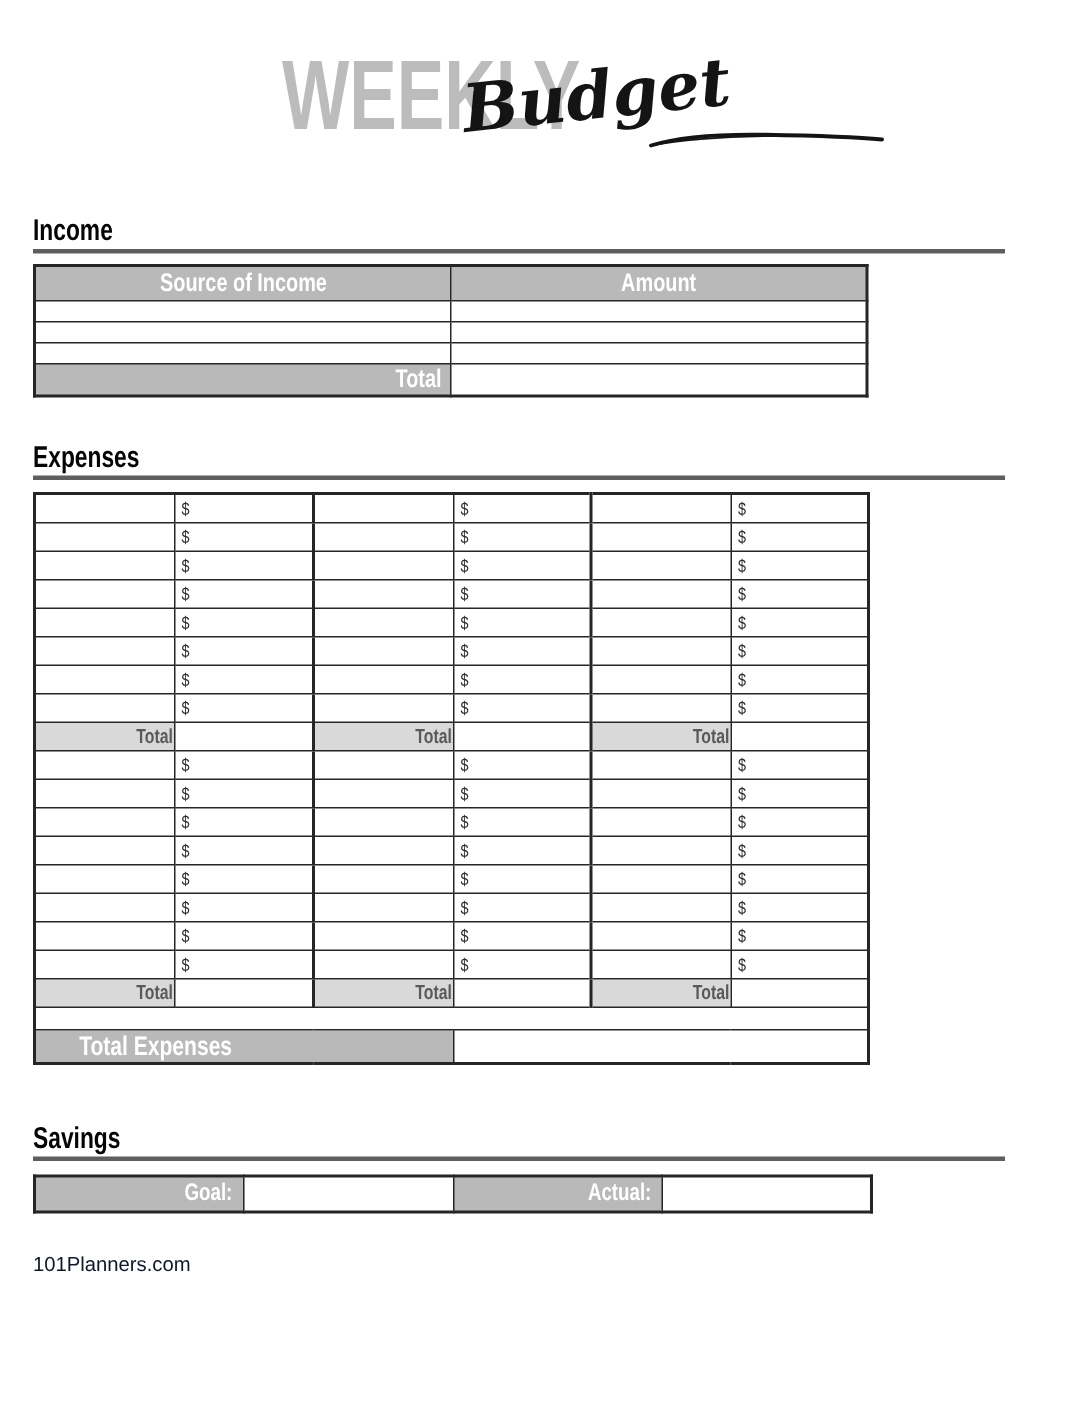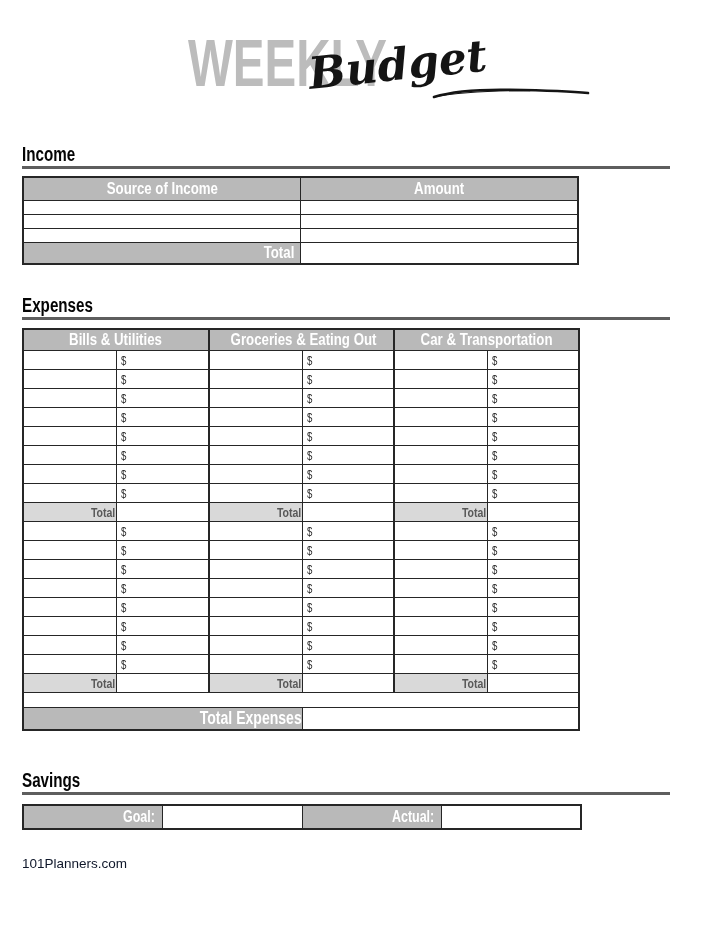--- a/index.html
+++ b/index.html
@@ -64,21 +64,21 @@
   .dollar {
     display: inline-block; font-size: 12px; color: #2e2e2e;
     transform: scaleX(0.8); transform-origin: left center;
     padding-left: 5px; line-height: 1;
   }
   .total-label {
     background: #d9d9d9 !important; text-align: right; padding-right: 5px;
   }
   .total-label .cond { font-size: 13.5px; color: #595959; }
   .empty-span { height: 15px; }
-  .totexp-label { background: #b9b9b9 !important; text-align: right; padding-right: 8px; height: 20px !important; }
+  .totexp-label { background: #b9b9b9 !important; padding-right: 8px; height: 20px !important; }
   .totexp-label .cond { font-size: 18px; color: #ffffff; }
   .totexp-value { height: 20px !important; }
 
   
   .savings-table { width: 560px; margin-top: 9px; }
   .savings-table td { height: 24px; }
   .savings-table td.slabel { background: #b9b9b9 !important; text-align: right; padding-right: 7px; }
   .savings-table td.slabel .cond { font-size: 16px; color: #fff; }
 
   
@@ -145,25 +145,20 @@
       <colgroup>
         <col style="width:93px">
           <col style="width:93px">
         <col style="width:93px">
           <col style="width:92px">
         <col style="width:93px">
           <col style="width:92px">
       </colgroup>
 
       <tbody>
-          <tr>
-        <td class="ghead gh" colspan="2"><span class="cond o-c">Bills &amp; Utilities</span></td>
-        <td class="ghead gh gsep" colspan="2"><span class="cond o-c">Groceries &amp; Eating Out</span></td>
-        <td class="ghead gh gsep" colspan="2"><span class="cond o-c">Car &amp; Transportation</span></td>
-      </tr>
 
       <tr>
             <td></td>
             <td><span class="dollar">$</span></td>
             <td class="gsep"></td>
             <td><span class="dollar">$</span></td>
             <td class="gsep"></td>
             <td><span class="dollar">$</span></td>
           </tr>
       <tr>

